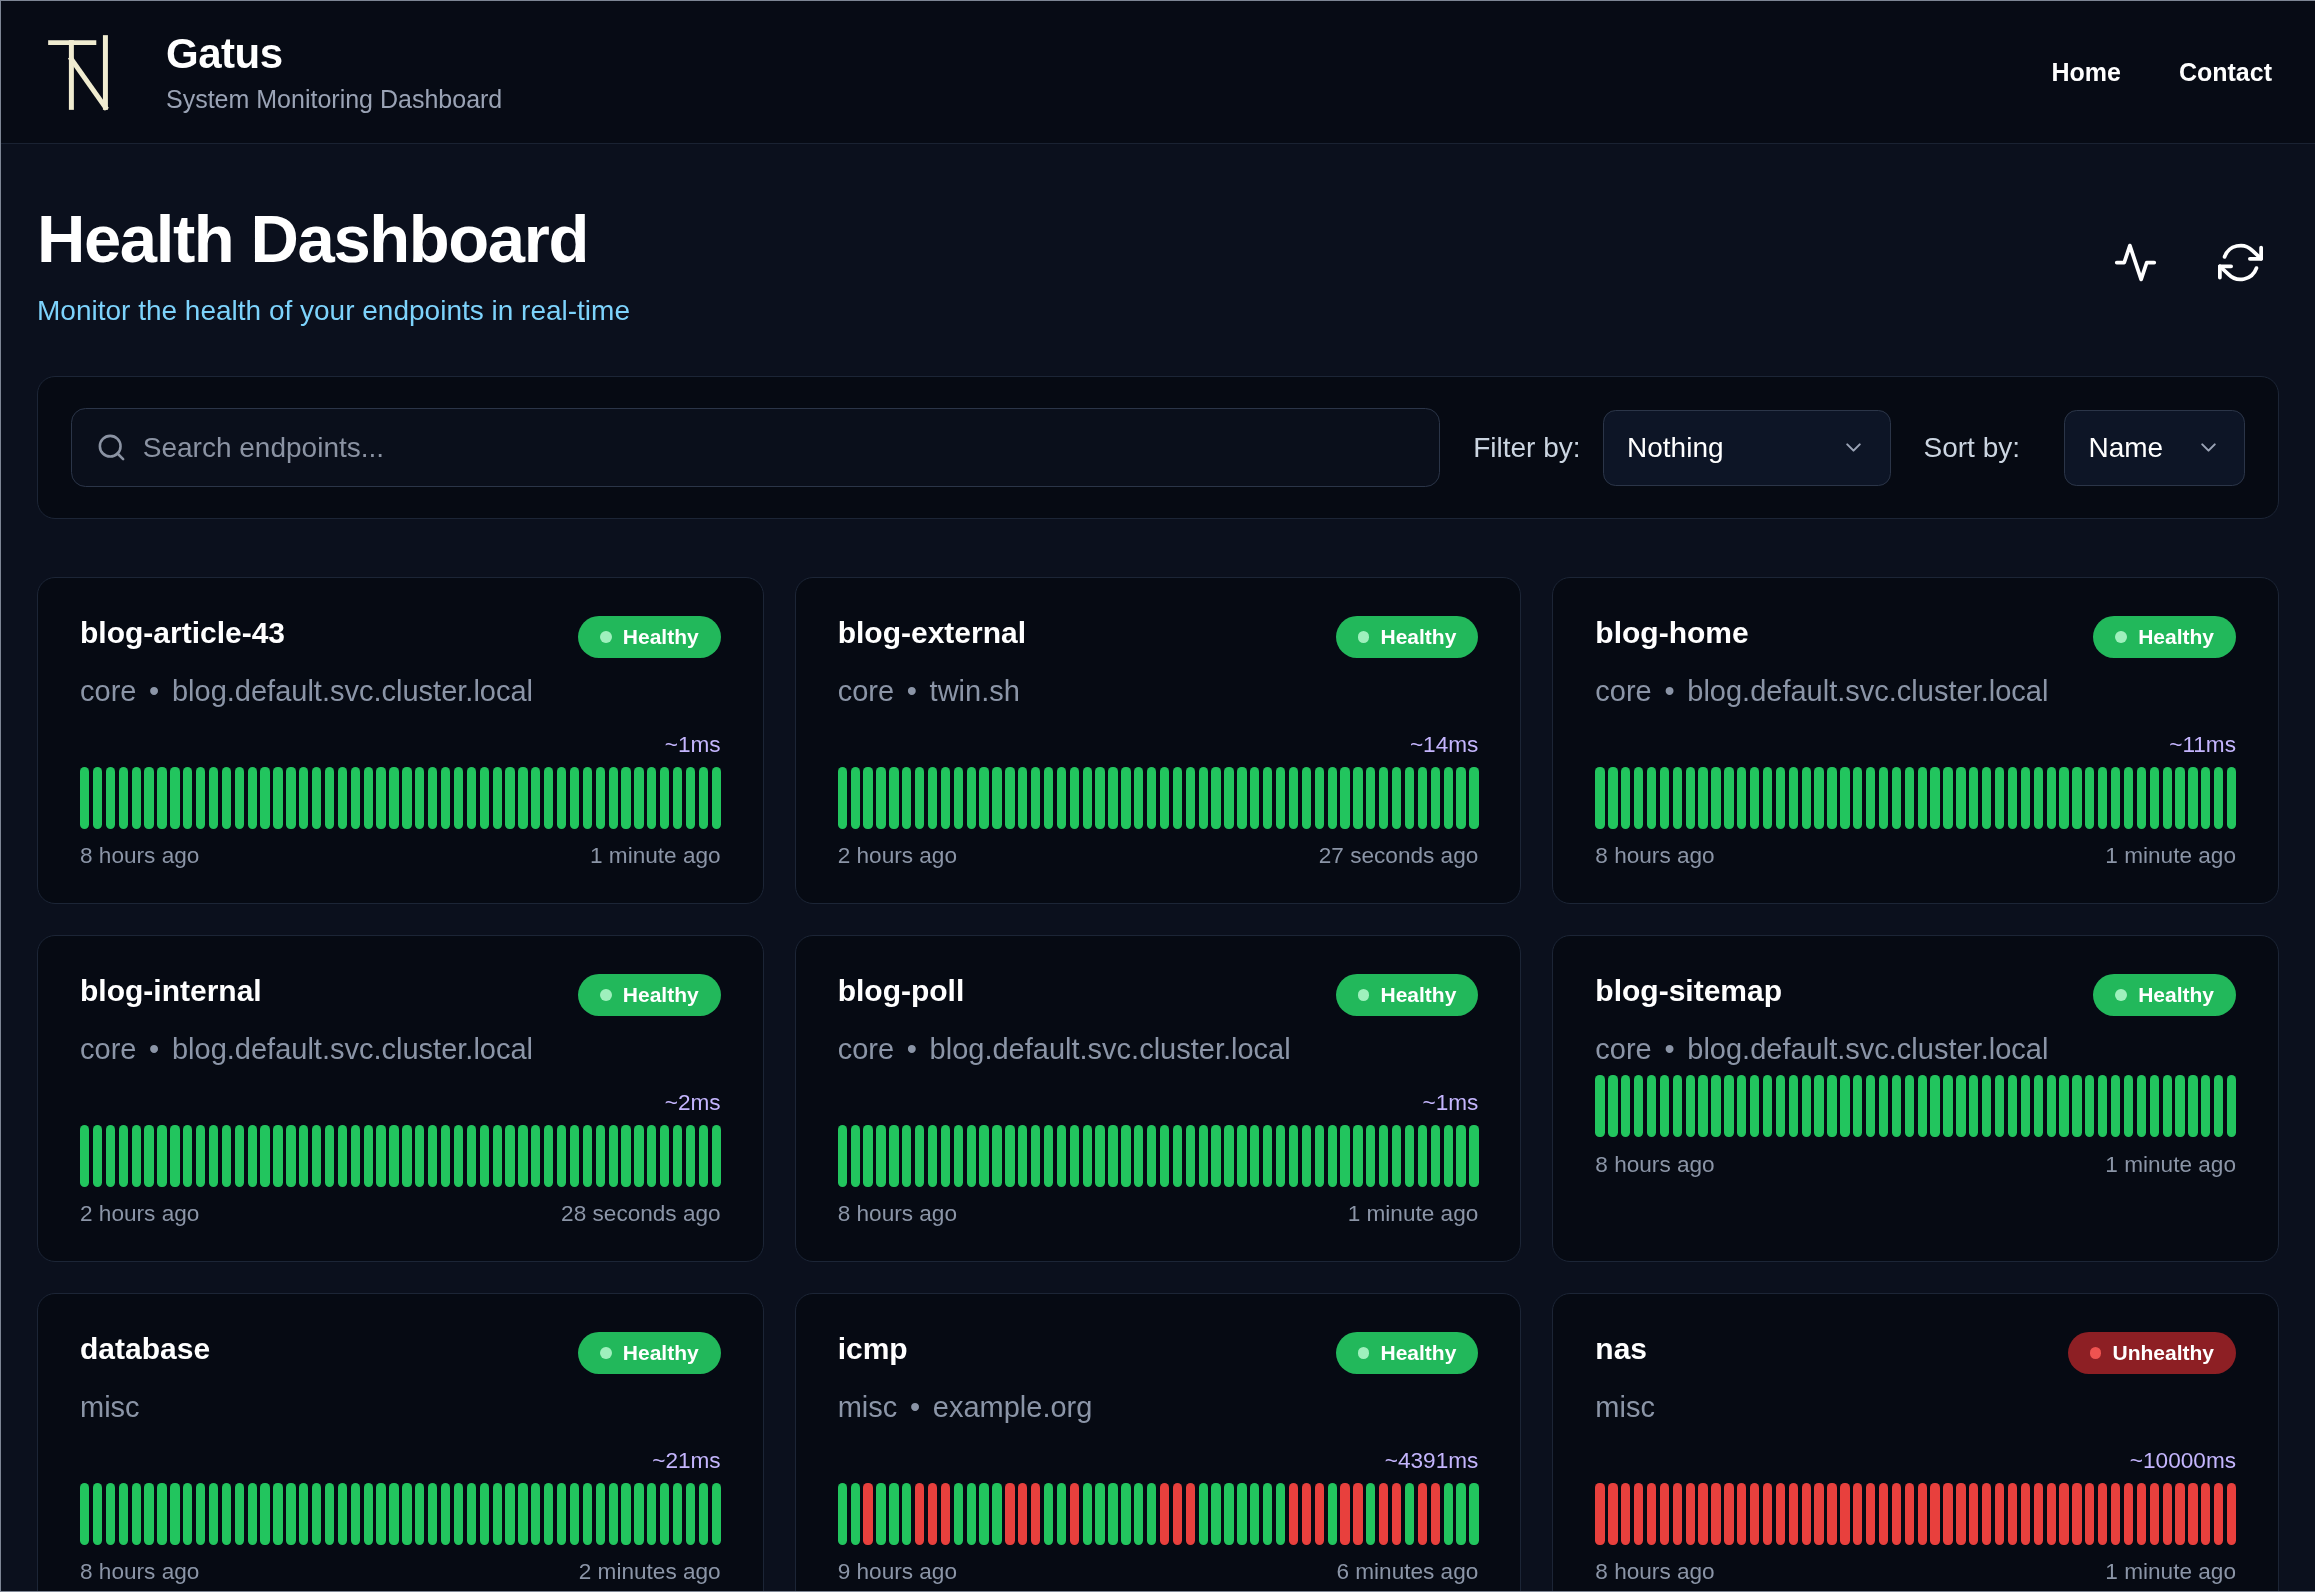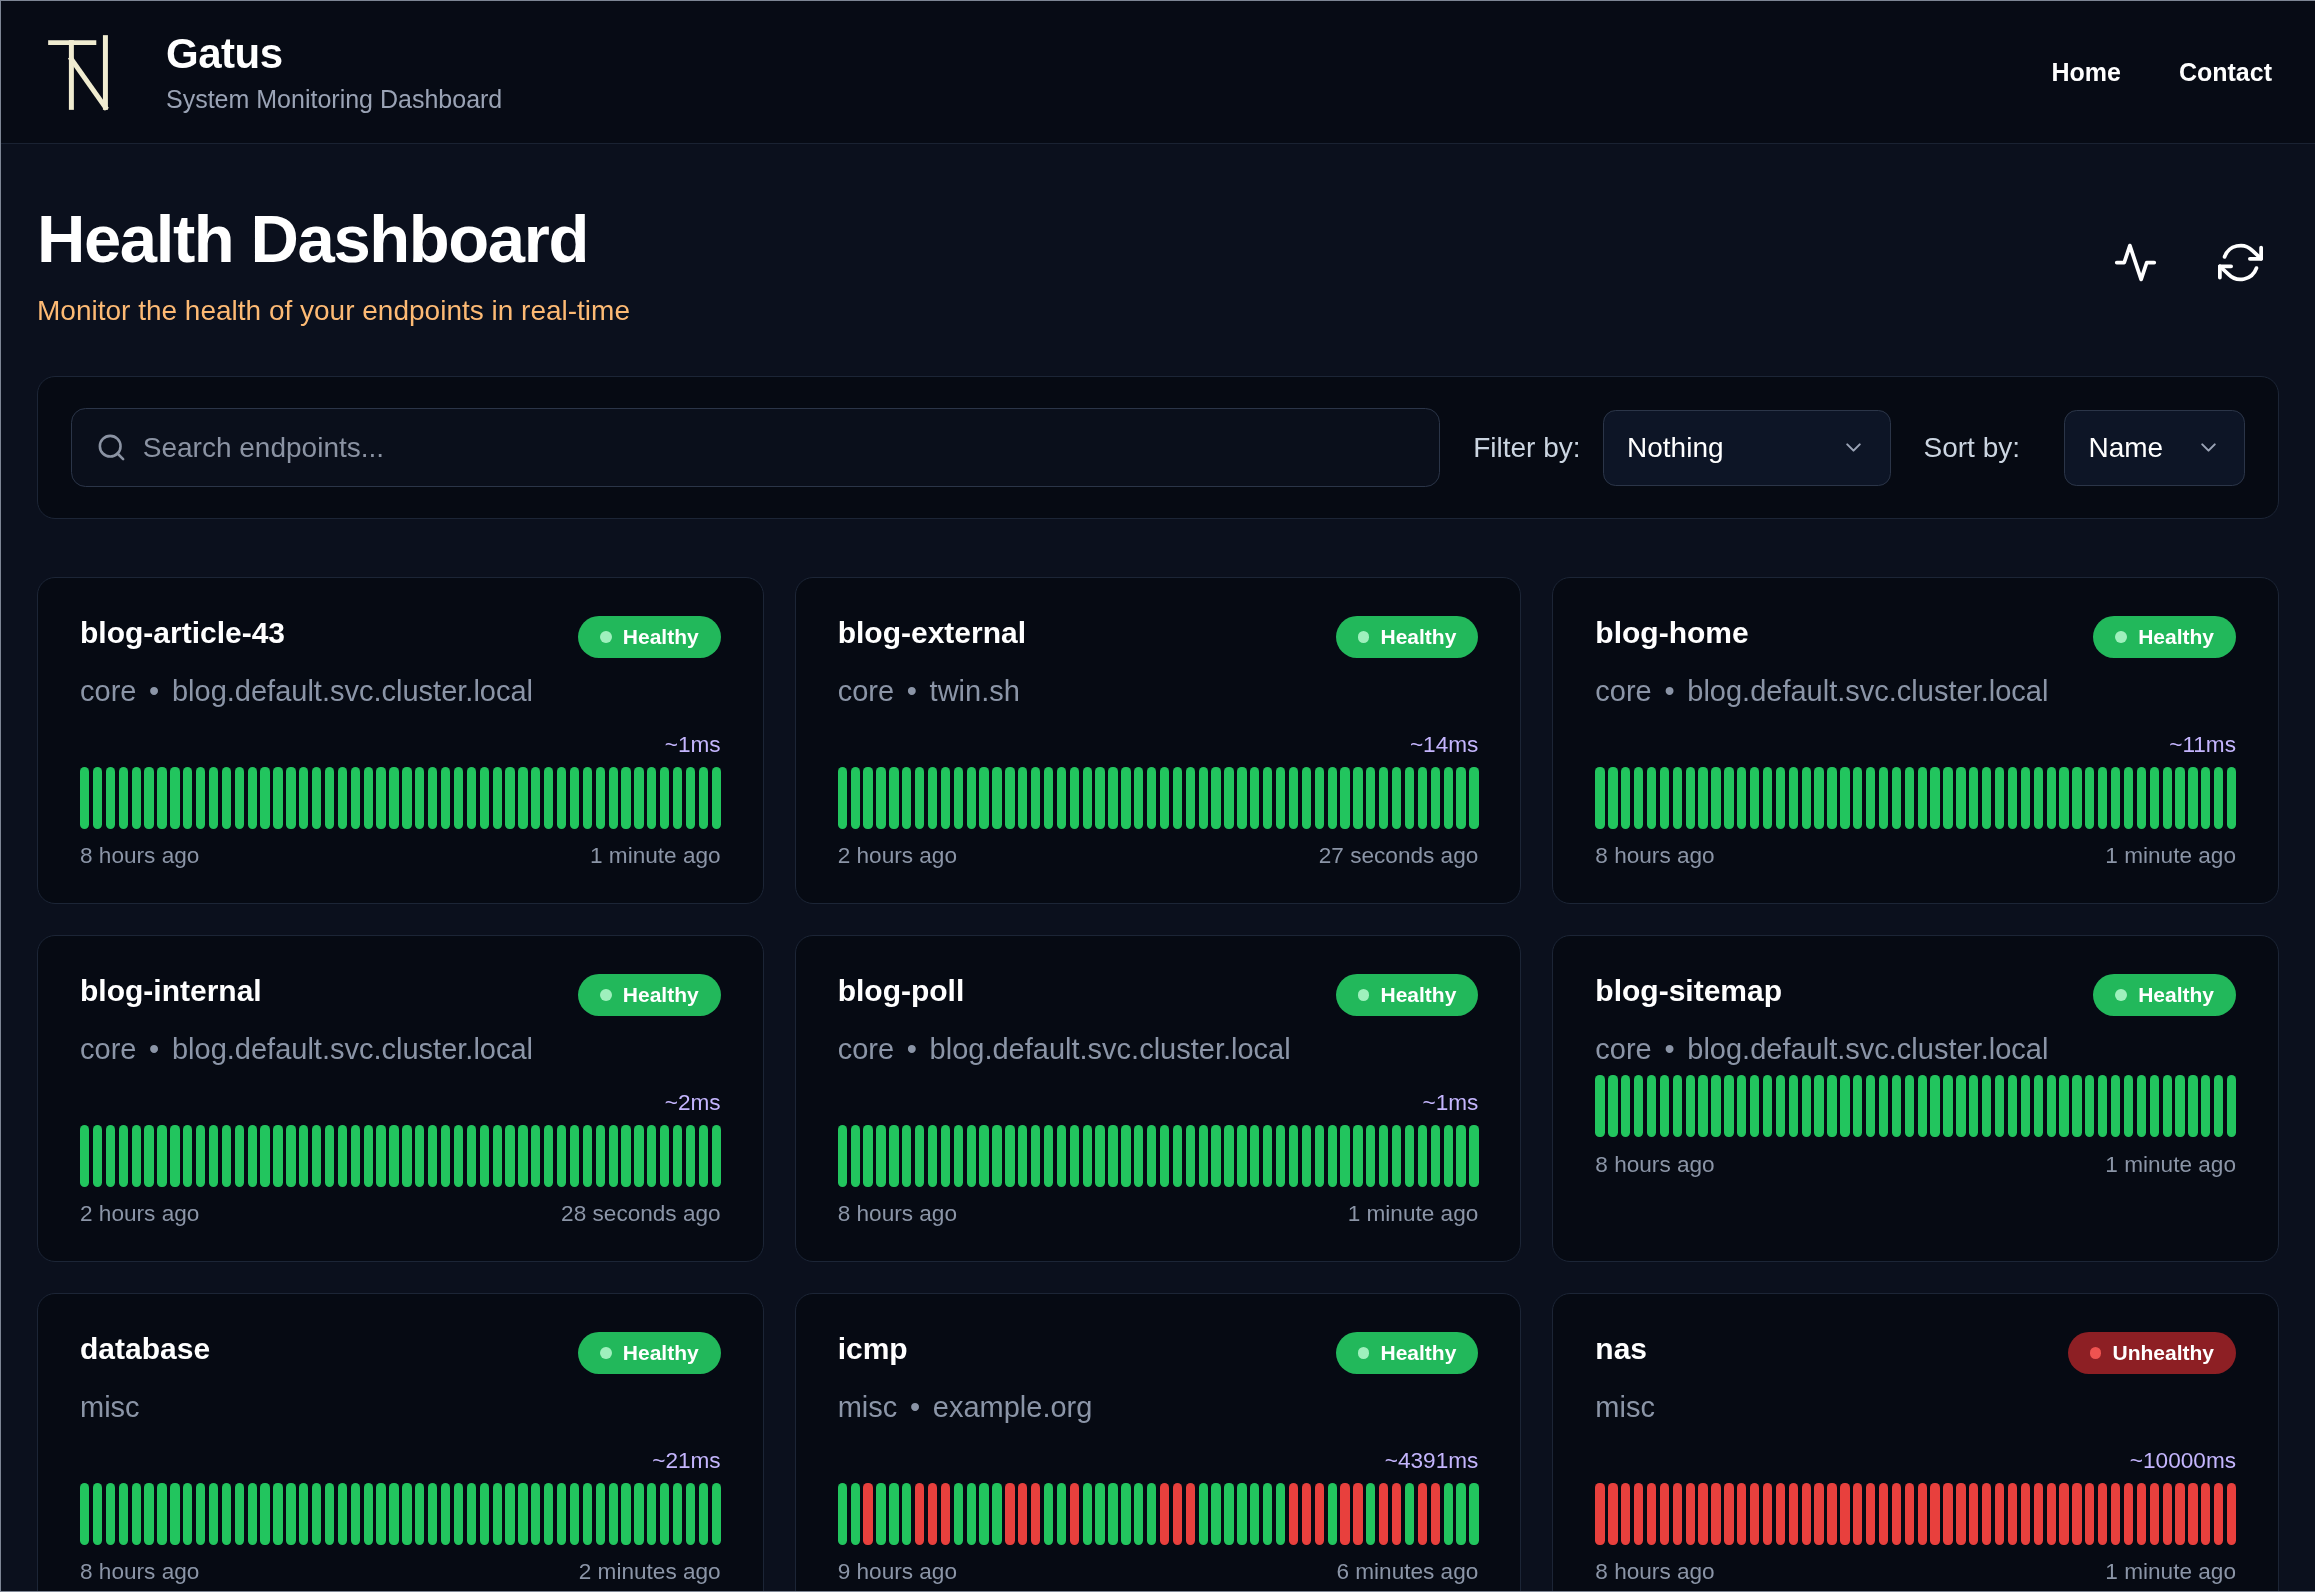--- a/index.html
+++ b/index.html
@@ -26,21 +26,21 @@
   .logo-box { width: 83px; height: 83px; display: flex; align-items: center; justify-content: center; }
   .brand-text .brand-name { font-size: 42px; font-weight: 700; color: #ffffff; letter-spacing: -0.5px; }
   .brand-text .brand-sub { font-size: 25px; color: #9aa3b5; margin-top: 7.2px; }
   .top-nav { display: flex; gap: 58px; }
   .nav-link { font-size: 25px; font-weight: 600; color: #ffffff; cursor: pointer; }
 
   
   .main { padding: 0 36px; }
   .page-head { display: flex; justify-content: space-between; align-items: flex-start; margin-top: 56px; }
   .page-title { font-size: 67px; font-weight: 700; letter-spacing: -1.4px; color: #ffffff; }
-  .page-sub { font-size: 28px; color: #fdba74; margin-top: 18px; }
+  .page-sub { font-size: 28px; color: #7dd3fc; margin-top: 18px; }
   .head-actions { display: flex; gap: 60px; margin-top: 40px; margin-right: 16.3px; }
   .head-actions svg { width: 45px; height: 45px; stroke: #ffffff; fill: none; stroke-width: 2; stroke-linecap: round; stroke-linejoin: round; cursor: pointer; }
 
   
   .toolbar {
     margin-top: 49px;
     background: #060a13;
     border: 0.9px solid #1c2536;
     border-radius: 18px;
     padding: 31px 33px;

